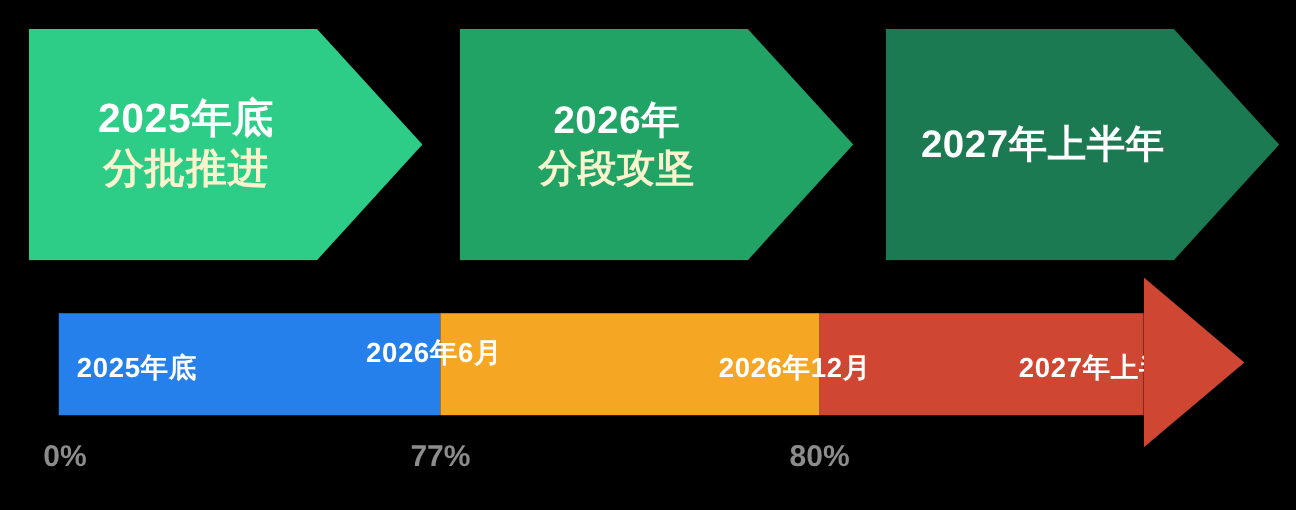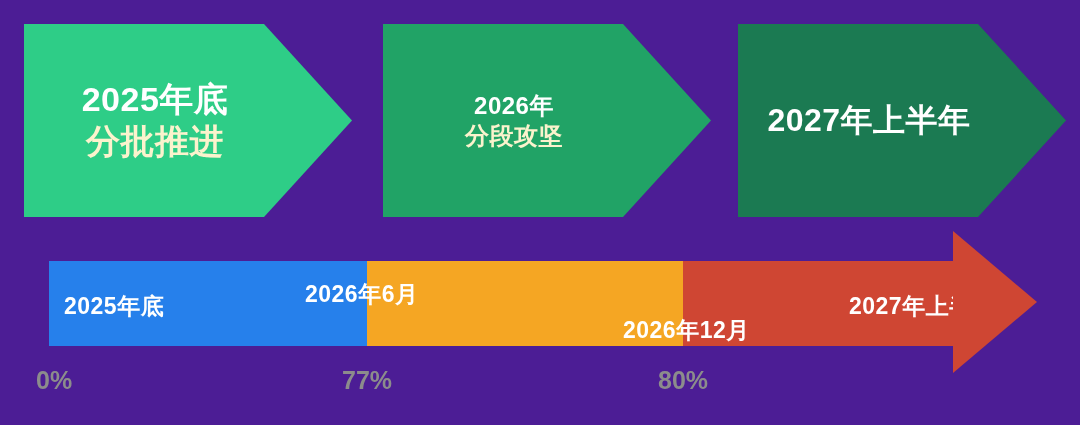--- a/index.html
+++ b/index.html
@@ -7,21 +7,21 @@
     padding: 0;
     background: #ffffff;
   }
   body {
     font-family: "Liberation Sans", "DejaVu Sans", sans-serif;
   }
   #canvas {
     position: relative;
     width: 1080px;
     height: 425px;
-    background: #4c1d95;
+    background: #000000;
     overflow: hidden;
   }
 
   
   #chevron-row {
     position: absolute;
     left: 0;
     top: 0;
     width: 1080px;
     height: 240px;
@@ -47,21 +47,21 @@
     white-space: nowrap;
     text-align: center;
   }
   .line-white { color: #ffffff; }
   .line-cream { color: #fbf3cd; }
 
   #chevron-1 { left: 24px;  width: 328px; background: #2ecd87; }
   #chevron-2 { left: 383px; width: 328px; background: #21a366; }
   #chevron-3 { left: 738px; width: 328px; background: #1b7a52; }
 
-  #chevron-2 .chevron-line { font-size: 24px; }
+  #chevron-2 .chevron-line { font-size: 32px; }
   #chevron-3 .chevron-line { font-size: 32px; }
 
   
   #progress-bar {
     position: absolute;
     left: 49px;
     top: 261px;
     width: 904px;
     height: 85px;
   }
@@ -80,21 +80,21 @@
     white-space: nowrap;
     letter-spacing: 0.5px;
   }
   #segment-0 { left: 0px;   width: 318px; background: #2680eb; }
   #segment-1 { left: 318px; width: 316px; background: #f5a623; }
   #segment-2 { left: 634px; width: 270px; background: #cf4633; }
 
   
   #label-0 { position: absolute; left: 15px;  top: 30px; }
   #label-1 { position: absolute; left: 256px; top: 18px; }
-  #label-2 { position: absolute; left: 574px; top: 30px; margin-top: 24px; }
+  #label-2 { position: absolute; left: 550px; top: 30px; }
   #label-3 { position: absolute; left: 800px; top: 30px; }
 
   #arrow-head {
     position: absolute;
     left: 953px;
     top: 231px;
     width: 84px;
     height: 142px;
     background: #cf4633;
     -webkit-clip-path: polygon(0 0, 100% 50%, 0 100%);

